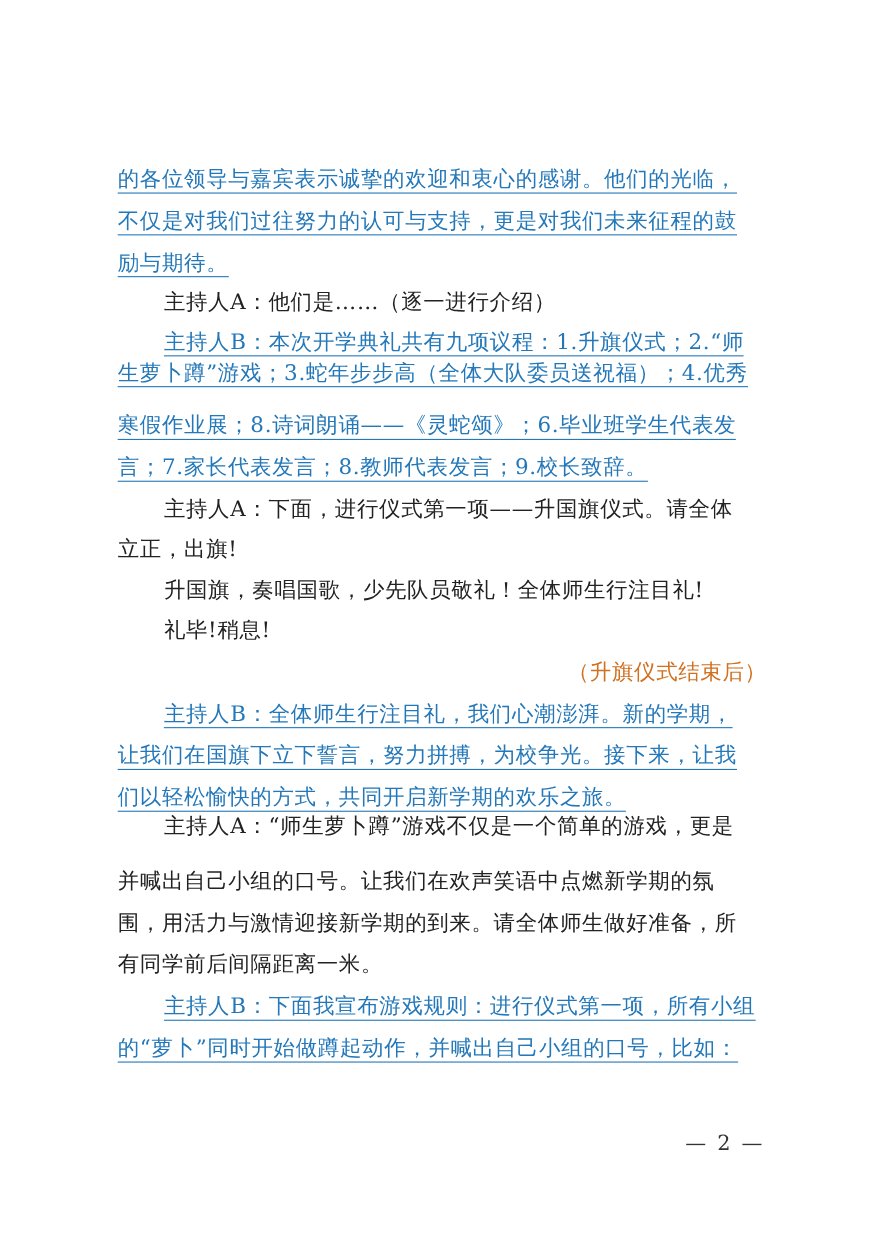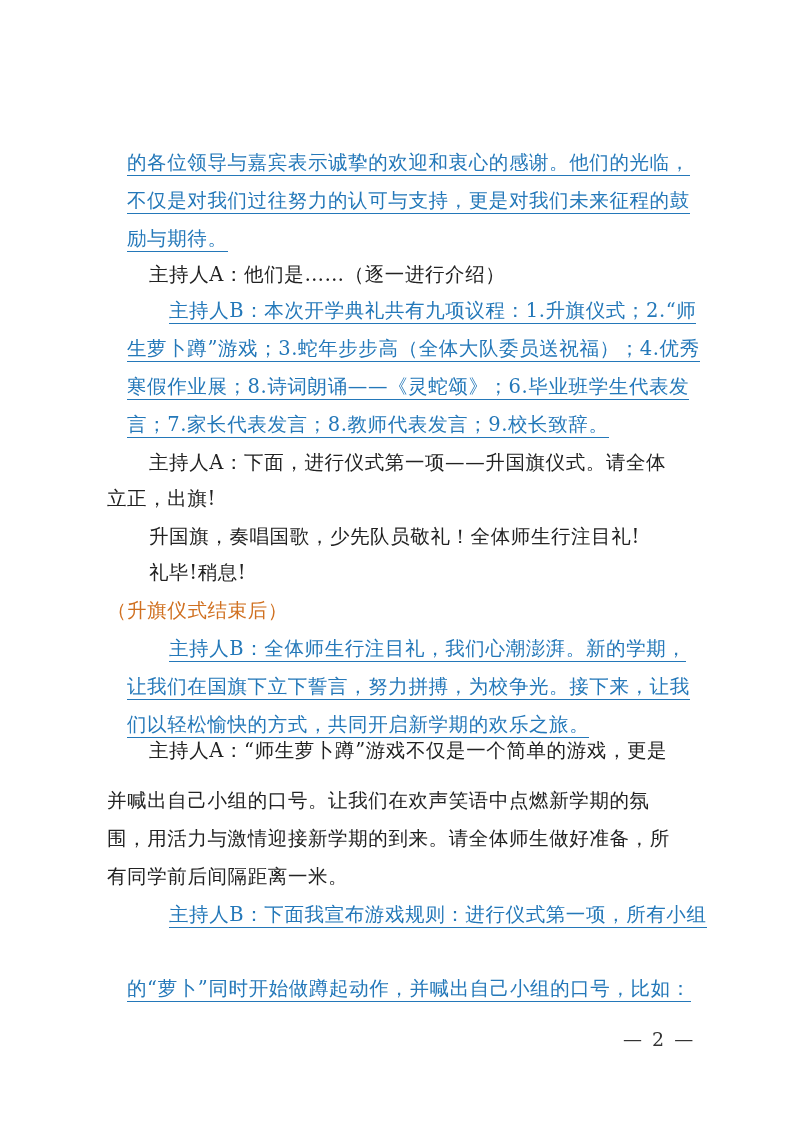--- a/index.html
+++ b/index.html
@@ -2,40 +2,40 @@
 <html><head>
 <meta charset="utf-8">
 <style>
   html, body { margin:0; padding:0; background:#ffffff; }
   body { width:793px; height:1122px; position:relative; overflow:hidden;
          font-family: "DejaVu Serif", "Liberation Serif", serif; color:#222; }
   .page { position:absolute; left:107px; top:146px; width:590px; }
   .line { position:absolute; left:0; height:34px; font-size:19.5px; line-height:34px;
           white-space:nowrap; letter-spacing:0.6px; }
   .blue { color:#2478b9; }
-  .blue span.u { border-bottom:1.3px solid #2478b9; padding-bottom:1px;margin-left:20px; }
+  .blue span.u { border-bottom:1.3px solid #2478b9; padding-bottom:1px; }
   .orange { color:#d07020; }
   .indent { padding-left:42px; }
   .footer { position:absolute; left:623px; top:1028px; font-size:19px; color:#333;
             font-family:"DejaVu Serif", serif; letter-spacing:2px; }
-  .center { width:590px; text-align:left; }
+  .center { width:590px; text-align:right; }
 </style>
 </head>
 <body>
 
 <div class="page">
 
   <div class="line blue" style="top:0px"><span class="u">的各位领导与嘉宾表示诚挚的欢迎和衷心的感谢。他们的光临，</span></div>
   <div class="line blue" style="top:38px"><span class="u">不仅是对我们过往努力的认可与支持，更是对我们未来征程的鼓</span></div>
   <div class="line blue" style="top:76px"><span class="u">励与期待。</span></div>
 
   <div class="line indent" style="top:112px">主持人A：他们是……（逐一进行介绍）</div>
 
   <div class="line blue indent" style="top:148px"><span class="u">主持人B：本次开学典礼共有九项议程：1.升旗仪式；2.“师</span></div>
-  <div class="line blue" style="top:186px"><span class="u">生萝卜蹲”游戏；3.蛇年步步高（全体大队委员送祝福）；4.优秀</span></div>
+  <div class="line blue" style="top:176px"><span class="u">生萝卜蹲”游戏；3.蛇年步步高（全体大队委员送祝福）；4.优秀</span></div>
   <div class="line blue" style="top:224px"><span class="u">寒假作业展；8.诗词朗诵——《灵蛇颂》；6.毕业班学生代表发</span></div>
   <div class="line blue" style="top:262px"><span class="u">言；7.家长代表发言；8.教师代表发言；9.校长致辞。</span></div>
 
   <div class="line indent" style="top:300px">主持人A：下面，进行仪式第一项——升国旗仪式。请全体</div>
   <div class="line" style="top:336px">立正，出旗!</div>
 
   <div class="line indent" style="top:374px">升国旗，奏唱国歌，少先队员敬礼！全体师生行注目礼!</div>
 
   <div class="line indent" style="top:410px">礼毕!稍息!</div>
 
@@ -44,16 +44,16 @@
   <div class="line blue indent" style="top:486px"><span class="u">主持人B：全体师生行注目礼，我们心潮澎湃。新的学期，</span></div>
   <div class="line blue" style="top:524px"><span class="u">让我们在国旗下立下誓言，努力拼搏，为校争光。接下来，让我</span></div>
   <div class="line blue" style="top:562px"><span class="u">们以轻松愉快的方式，共同开启新学期的欢乐之旅。</span></div>
 
   <div class="line indent" style="top:588px">主持人A：“师生萝卜蹲”游戏不仅是一个简单的游戏，更是</div>
   <div class="line" style="top:638px">并喊出自己小组的口号。让我们在欢声笑语中点燃新学期的氛</div>
   <div class="line" style="top:676px">围，用活力与激情迎接新学期的到来。请全体师生做好准备，所</div>
   <div class="line" style="top:714px">有同学前后间隔距离一米。</div>
 
   <div class="line blue indent" style="top:752px"><span class="u">主持人B：下面我宣布游戏规则：进行仪式第一项，所有小组</span></div>
-  <div class="line blue" style="top:826px"><span class="u">的“萝卜”同时开始做蹲起动作，并喊出自己小组的口号，比如：</span></div>
+  <div class="line blue" style="top:790px"><span class="u">的“萝卜”同时开始做蹲起动作，并喊出自己小组的口号，比如：</span></div>
 </div>
 
 <div class="footer">— 2 —</div>
 
 </body></html>

